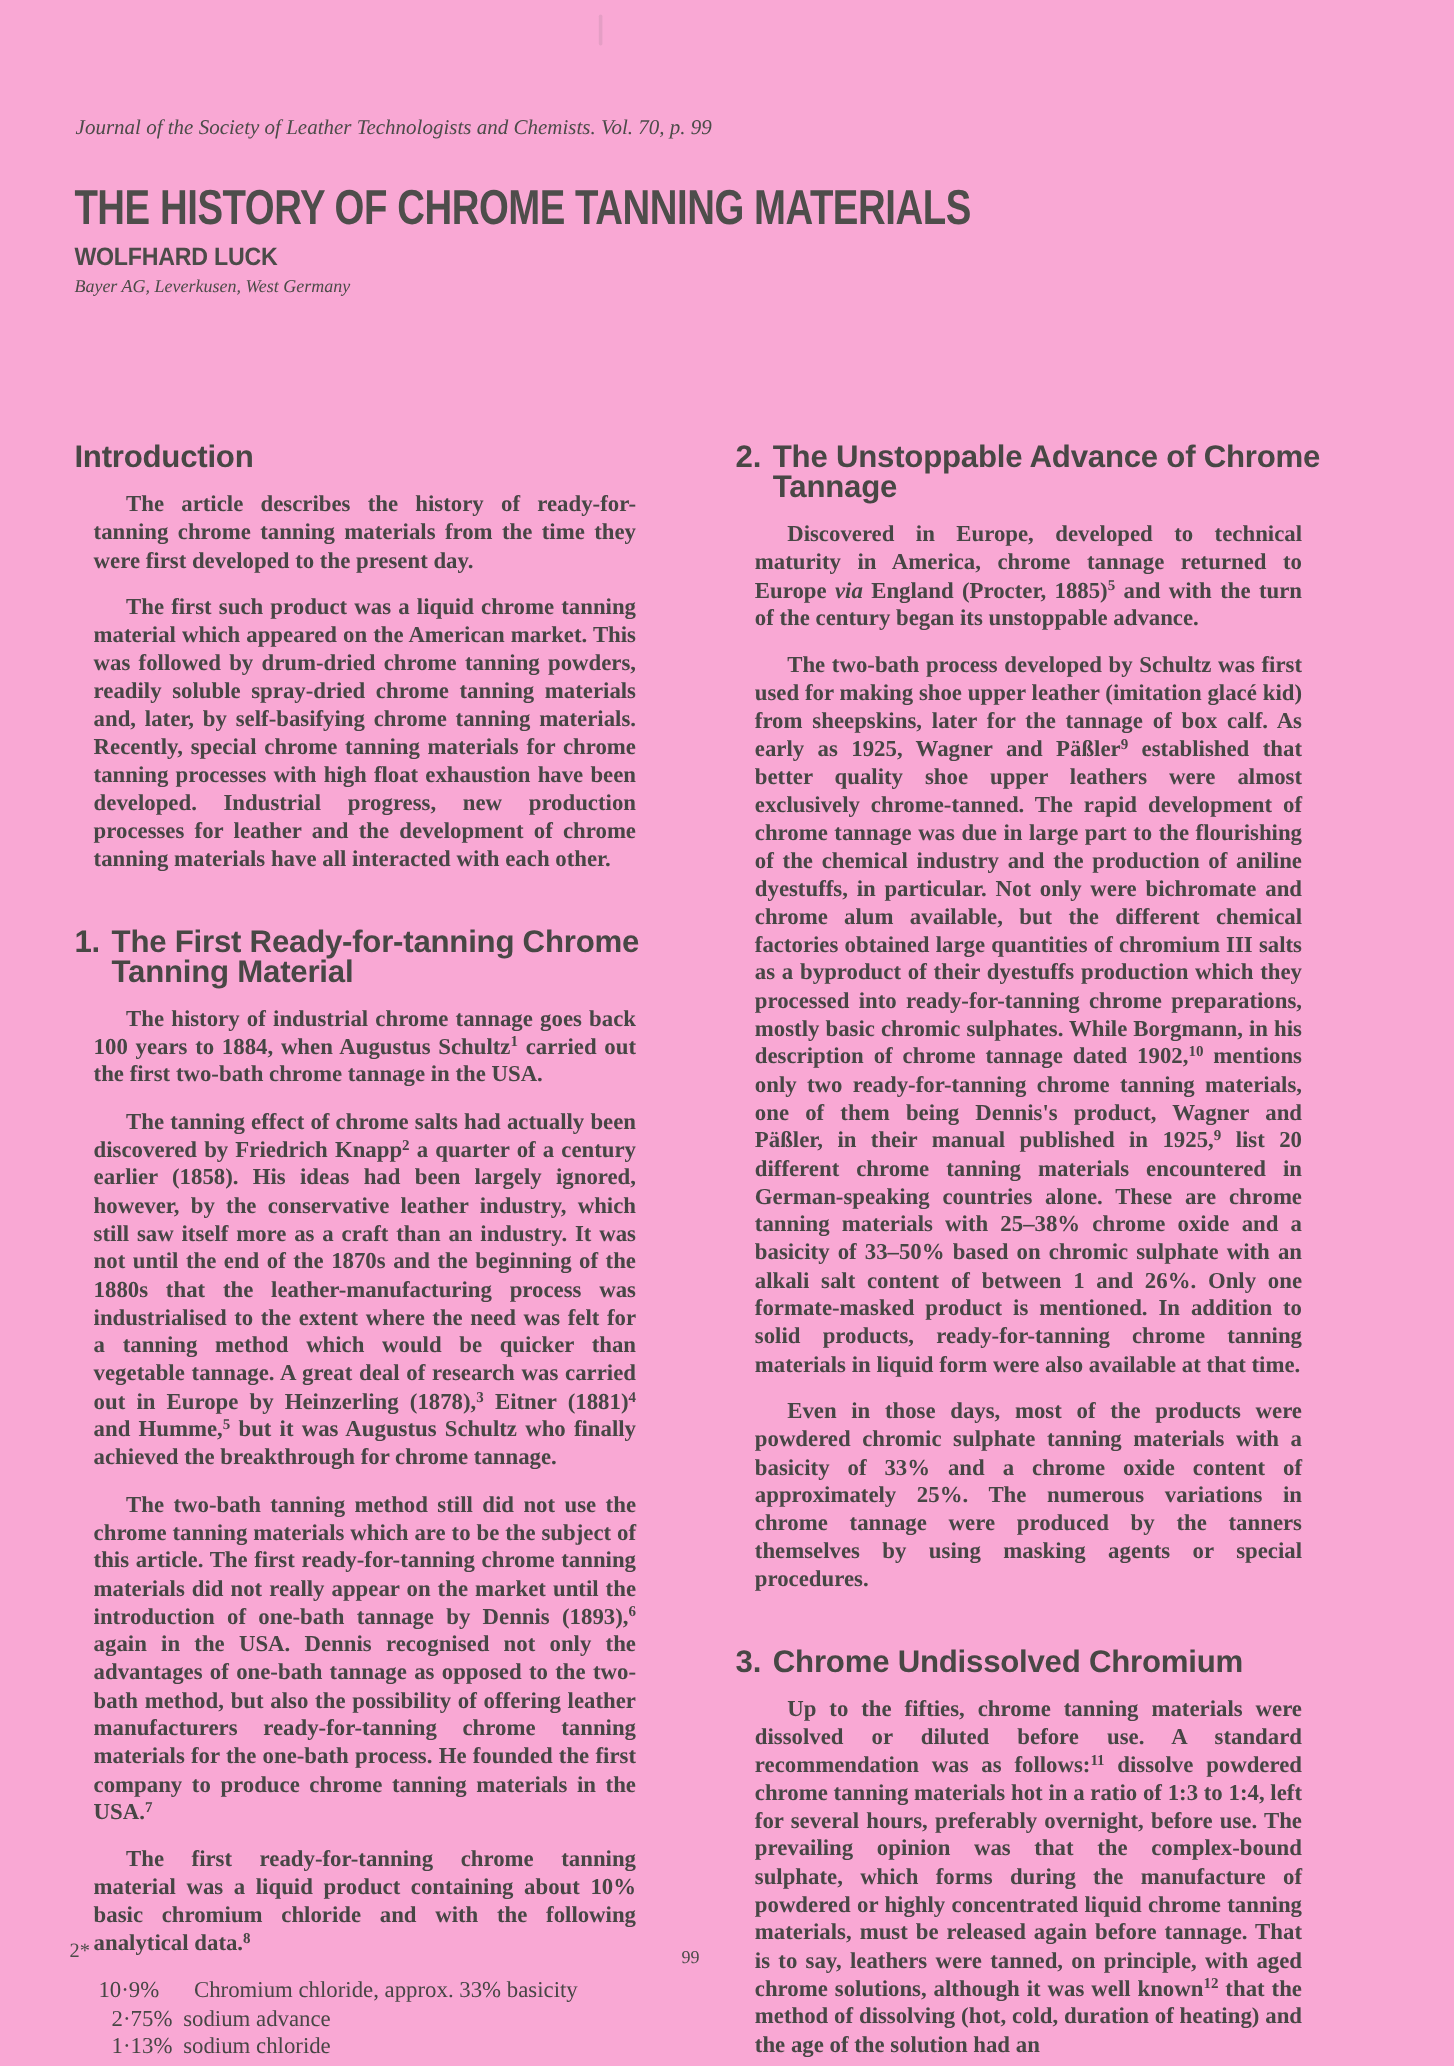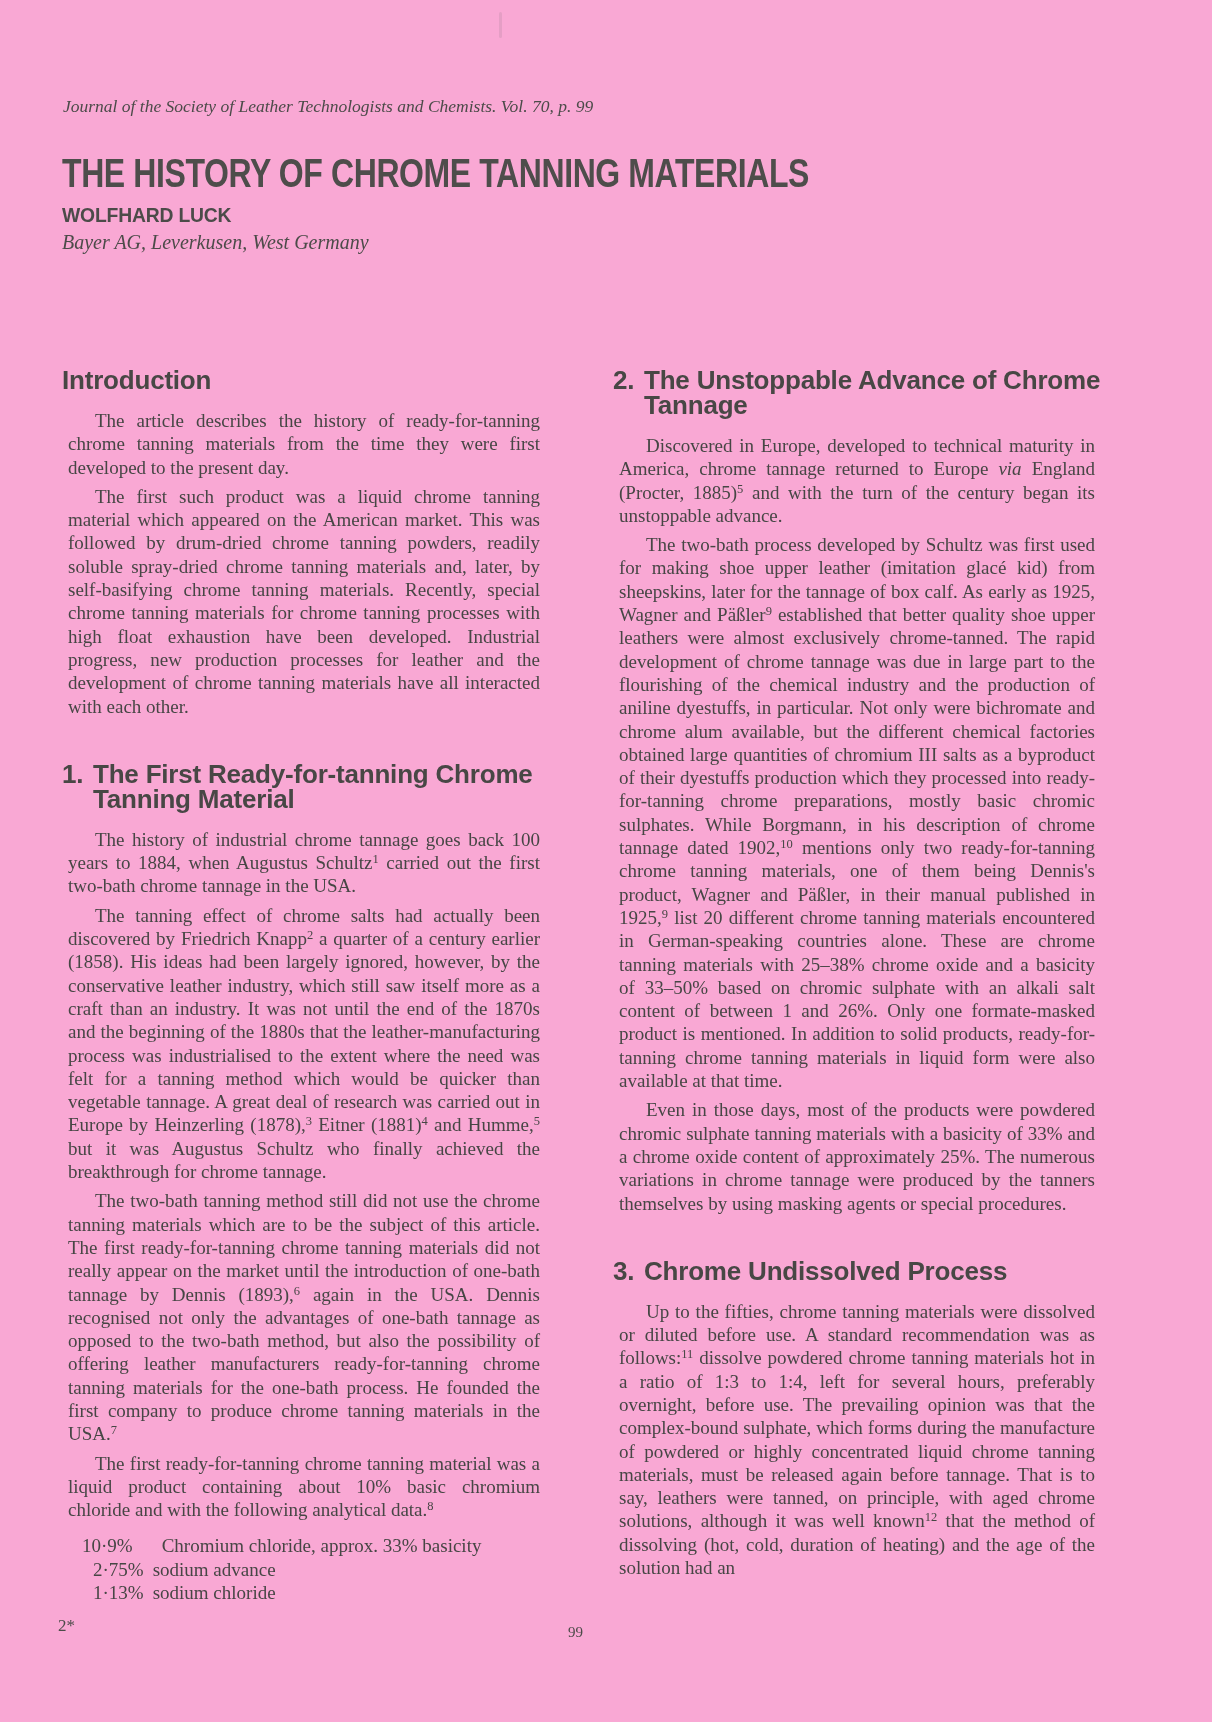--- a/index.html
+++ b/index.html
@@ -50,36 +50,37 @@
     color: #4c4b49;
     transform: scaleX(0.92);
     transform-origin: 0 50%;
     white-space: nowrap;
   }
   .affiliation {
     position: absolute;
     left: 62px;
     top: 231px;
     font-style: italic;
-    font-size: 20px;
+    font-size: 15px;
     color: #4c4b49;
     white-space: nowrap;
   }
   .col {
     position: absolute;
     top: 368px;
     font-size: 19px;
     line-height: 23.3px;
     text-align: justify;
   }
   .col-left  { left: 62px;  width: 484px; }
   .col-right { left: 613px; width: 488px; }
   .col p {
-    margin: 6px;
+    margin: 16px;
     text-indent: 27px;
+    font-weight: bold;
   }
   .col-heading {
     font-family: "Liberation Sans", sans-serif;
     font-weight: bold;
     font-size: 26px;
     line-height: 25px;
     letter-spacing: -0.2px;
     color: #484745;
     text-align: left;
     margin: 44px 0 16px 0;
@@ -182,21 +183,21 @@
       <span class="sec-num">2.</span>
       <span>The Unstoppable Advance of Chrome Tannage</span>
     </div>
 
     <p>Discovered in Europe, developed to technical maturity in America, chrome tannage returned to Europe <em>via</em> England (Procter, 1885)<sup>5</sup> and with the turn of the century began its unstoppable advance.</p>
     <p>The two-bath process developed by Schultz was first used for making shoe upper leather (imitation glacé kid) from sheepskins, later for the tannage of box calf. As early as 1925, Wagner and Päßler<sup>9</sup> established that better quality shoe upper leathers were almost exclusively chrome-tanned. The rapid development of chrome tannage was due in large part to the flourishing of the chemical industry and the production of aniline dyestuffs, in particular. Not only were bichromate and chrome alum available, but the different chemical factories obtained large quantities of chromium III salts as a byproduct of their dyestuffs production which they processed into ready-for-tanning chrome preparations, mostly basic chromic sulphates. While Borgmann, in his description of chrome tannage dated 1902,<sup>10</sup> mentions only two ready-for-tanning chrome tanning materials, one of them being Dennis's product, Wagner and Päßler, in their manual published in 1925,<sup>9</sup> list 20 different chrome tanning materials encountered in German-speaking countries alone. These are chrome tanning materials with 25–38% chrome oxide and a basicity of 33–50% based on chromic sulphate with an alkali salt content of between 1 and 26%. Only one formate-masked product is mentioned. In addition to solid products, ready-for-tanning chrome tanning materials in liquid form were also available at that time.</p>
     <p>Even in those days, most of the products were powdered chromic sulphate tanning materials with a basicity of 33% and a chrome oxide content of approximately 25%. The numerous variations in chrome tannage were produced by the tanners themselves by using masking agents or special procedures.</p>
 
     <div class="col-heading num-heading">
       <span class="sec-num">3.</span>
-      <span>Chrome Undissolved Process</span>
+      <span>Chrome Undissolved Chromium</span>
     </div>
 
     <p>Up to the fifties, chrome tanning materials were dissolved or diluted before use. A standard recommendation was as follows:<sup>11</sup> dissolve powdered chrome tanning materials hot in a ratio of 1:3 to 1:4, left for several hours, preferably overnight, before use. The prevailing opinion was that the complex-bound sulphate, which forms during the manufacture of powdered or highly concentrated liquid chrome tanning materials, must be released again before tannage. That is to say, leathers were tanned, on principle, with aged chrome solutions, although it was well known<sup>12</sup> that the method of dissolving (hot, cold, duration of heating) and the age of the solution had an</p>
   </div>
 
   <div class="footnote-mark">2*</div>
 
   <div class="page-number">99</div>
 
 </div>

